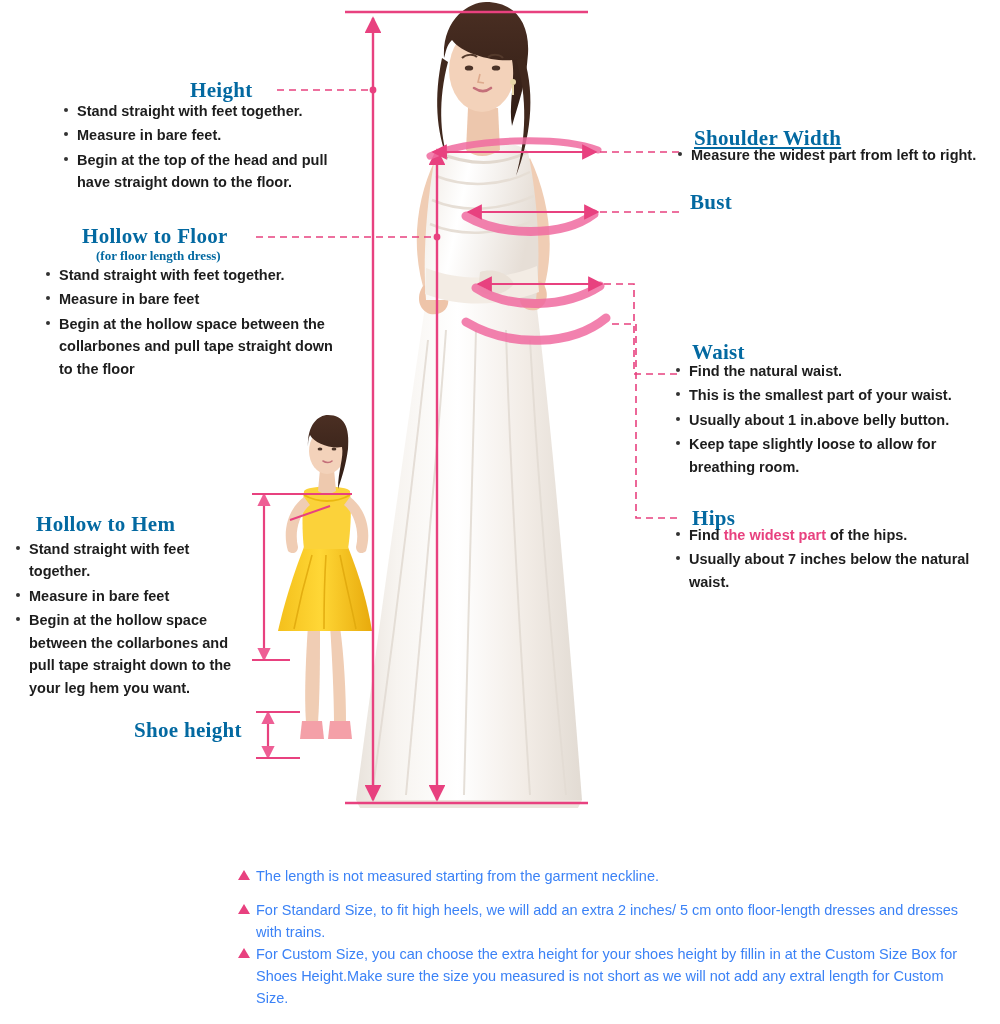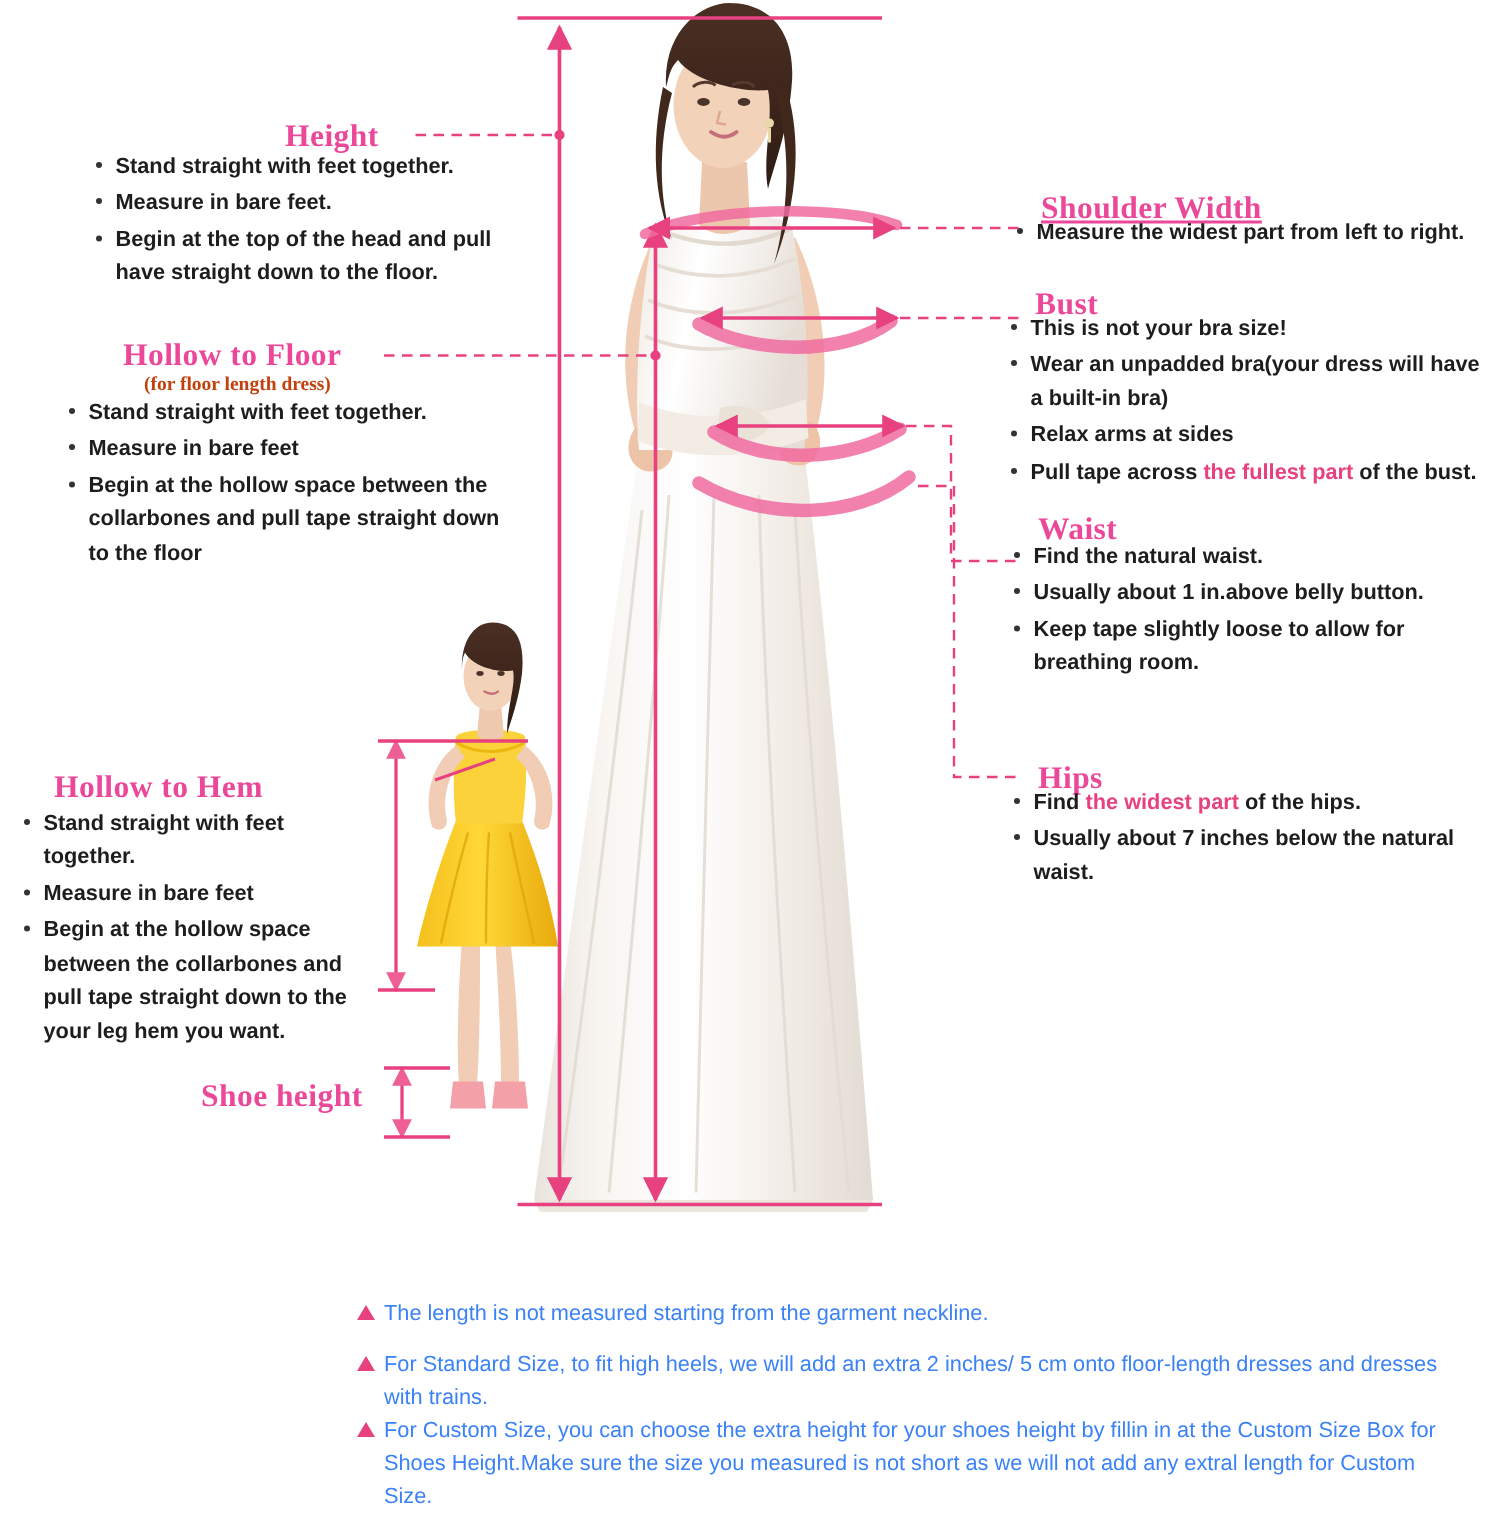--- a/index.html
+++ b/index.html
@@ -20,29 +20,29 @@
     left: 0; top: 0;
     width: 1000px;
     height: 1024px;
   }
   .abs { position: absolute; }
 
   
   .hdr {
     font-family: "Liberation Serif", serif;
     font-weight: bold;
-    color: #ec4899;
+    color: #0369a1;
     font-size: 21px;
     letter-spacing: .3px;
     white-space: nowrap;
   }
   .subhdr {
     font-family: "Liberation Serif", serif;
     font-weight: bold;
-    color: #c2410c;
+    color: #0369a1;
     font-size: 13px;
     white-space: nowrap;
   }
   .bullets {
     font-size: 14.5px;
     line-height: 1.55;
     color: #1d1d1d;
   }
   .bullets ul {
     margin: 0;
@@ -281,35 +281,26 @@
   <div class="abs hdr" style="left:134px; top:718px;">Shoe height</div>
 
   <div class="abs hdr" style="left:694px; top:126px;text-decoration:underline;">Shoulder Width</div>
   <div class="abs bullets" style="left:676px; top:144px; width:320px;">
     <ul>
       <li>Measure the widest part from left to right.</li>
     </ul>
   </div>
 
   <div class="abs hdr" style="left:690px; top:190px;">Bust</div>
-  <div class="abs bullets" style="left:672px; top:208px; width:326px;">
-    <ul>
-      <li>This is not your bra size!</li>
-      <li>Wear an unpadded bra(your dress will have a built-in bra)</li>
-      <li>Relax arms at sides</li>
-      <li>
-        <span>Pull tape across </span><span class="pinktext">the fullest part</span><span> of the bust.</span>
-      </li>
-    </ul>
-  </div>
 
   <div class="abs hdr" style="left:692px; top:340px;">Waist</div>
   <div class="abs bullets" style="left:674px; top:360px; width:320px;">
     <ul>
       <li>Find the natural waist.</li>
+      <li>This is the smallest part of your waist.</li>
       <li>Usually about 1 in.above belly button.</li>
       <li>Keep tape slightly loose to allow for breathing room.</li>
     </ul>
   </div>
 
   <div class="abs hdr" style="left:692px; top:506px;">Hips</div>
   <div class="abs bullets" style="left:674px; top:524px; width:320px;">
     <ul>
       <li>
         <span>Find </span><span class="pinktext">the widest part</span><span> of the hips.</span>

